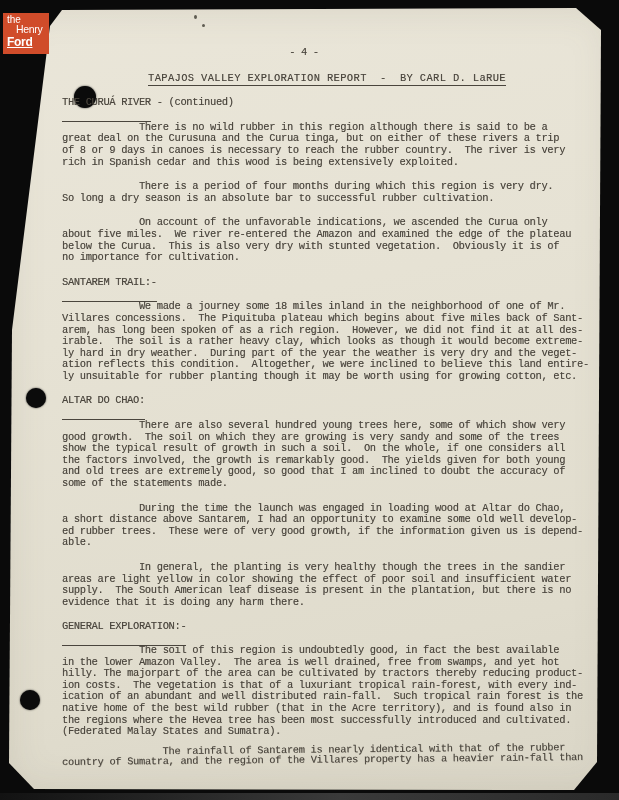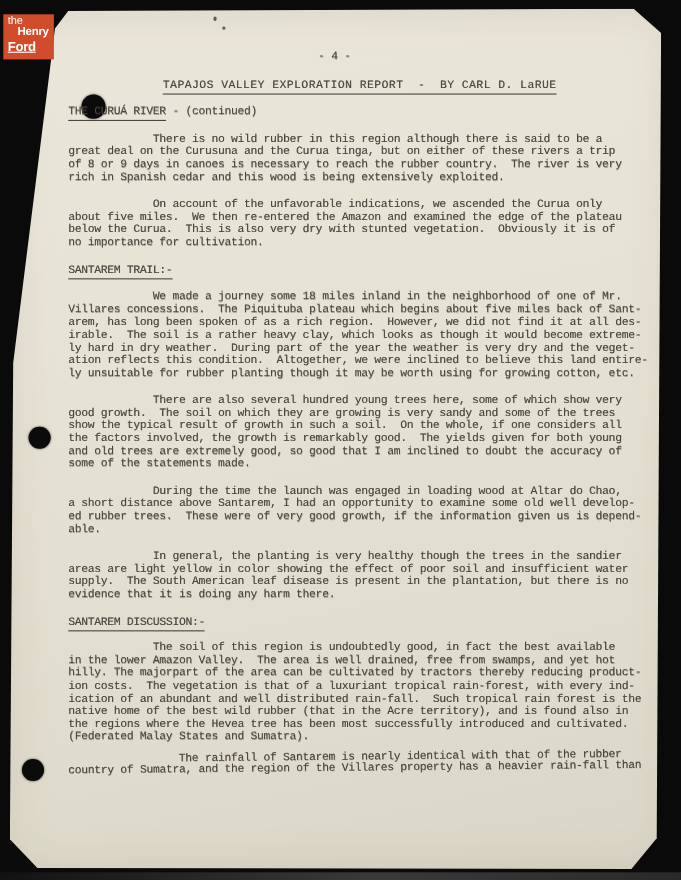--- a/index.html
+++ b/index.html
@@ -39,37 +39,37 @@
   .speck.s2{left:202px;top:24px;width:3px;height:3px;}
 
   
   .logo{
     position:absolute;left:3px;top:13px;width:46px;height:41px;
     background:#d04c2a;z-index:5;
     font-family:"Liberation Sans","DejaVu Sans",sans-serif;
     color:#ffffff;
   }
   .logo .l-the{position:absolute;left:4px;top:1px;font-size:10px;font-weight:400;}
-  .logo .l-henry{position:absolute;left:13px;top:10px;font-size:10.5px;font-weight:700;letter-spacing:-0.3px;}
+  .logo .l-henry{position:absolute;left:13px;top:10px;font-size:10.5px;font-weight:400;letter-spacing:-0.3px;}
   .logo .l-ford{position:absolute;left:4px;top:22px;font-size:12px;font-weight:700;letter-spacing:-0.3px;text-decoration:underline;}
 
   
   .typed{
     position:absolute;left:62px;top:0;width:530px;
     padding-top:47px;
     color:#4a453d;
     font-size:10.3px;line-height:11.6px;letter-spacing:-0.26px;
     text-shadow:0.3px 0.3px 0.35px rgba(64,59,50,.45);
     z-index:3;
   }
   .t-pagenum{text-align:center;position:relative;left:-23px;white-space:pre;}
   .t-title{margin-top:14px;text-align:center;white-space:pre;letter-spacing:0.45px;}
   .t-title .u{border-bottom:1px solid currentColor;padding-bottom:1px;margin-top:30px;}
   .t-head{margin:13px 0 12px;white-space:pre;}
-  .t-head .u{border-bottom:1px solid currentColor;padding-bottom:1px;}
+  .t-head .u{border-bottom:1px solid currentColor;padding-bottom:13px;}
   .t-para{margin:13px 0 0;white-space:pre;}
   
   section:nth-of-type(4) .t-para{margin-top:10px;}
   section:nth-of-type(4) .t-para + .t-para{
     margin-top:9px;line-height:10.2px;
     transform:rotate(-0.55deg);transform-origin:0 50%;
   }
 </style>
 </head>
 <body>
@@ -84,53 +84,56 @@
   <div class="typed">
     <div class="t-pagenum">- 4 -</div>
     <div class="t-title"><span class="u">TAPAJOS VALLEY EXPLORATION REPORT  -  BY CARL D. LaRUE</span></div>
     <div id="sections">
         <section>
           <div class="t-head"><span class="u">THE CURUÁ RIVER</span> - (continued)</div>
           <div class="t-para">             There is no wild rubber in this region although there is said to be a
 great deal on the Curusuna and the Curua tinga, but on either of these rivers a trip
 of 8 or 9 days in canoes is necessary to reach the rubber country.  The river is very
 rich in Spanish cedar and this wood is being extensively exploited.</div>
+          <div class="t-para">             There is a period of four months during which this region is very dry.
+So long a dry season is an absolute bar to successful rubber cultivation.</div>
           <div class="t-para">             On account of the unfavorable indications, we ascended the Curua only
-about five miles.  We then re-entered the Amazon and examined the edge of the plateau
+about five miles.  We river re-entered the Amazon and examined the edge of the plateau
 below the Curua.  This is also very dry with stunted vegetation.  Obviously it is of
 no importance for cultivation.</div>
         </section>
         <section>
           <div class="t-head"><span class="u">SANTAREM TRAIL:-</span></div>
           <div class="t-para">             We made a journey some 18 miles inland in the neighborhood of one of Mr.
 Villares concessions.  The Piquituba plateau which begins about five miles back of Sant-
 arem, has long been spoken of as a rich region.  However, we did not find it at all des-
 irable.  The soil is a rather heavy clay, which looks as though it would become extreme-
 ly hard in dry weather.  During part of the year the weather is very dry and the veget-
 ation reflects this condition.  Altogether, we were inclined to believe this land entire-
 ly unsuitable for rubber planting though it may be worth using for growing cotton, etc.</div>
         </section>
         <section>
+          <div class="t-head"><span class="u">ALTAR DO CHAO:</span></div>
           <div class="t-para">             There are also several hundred young trees here, some of which show very
 good growth.  The soil on which they are growing is very sandy and some of the trees
 show the typical result of growth in such a soil.  On the whole, if one considers all
 the factors involved, the growth is remarkably good.  The yields given for both young
 and old trees are extremely good, so good that I am inclined to doubt the accuracy of
 some of the statements made.</div>
           <div class="t-para">             During the time the launch was engaged in loading wood at Altar do Chao,
 a short distance above Santarem, I had an opportunity to examine some old well develop-
 ed rubber trees.  These were of very good growth, if the information given us is depend-
 able.</div>
           <div class="t-para">             In general, the planting is very healthy though the trees in the sandier
 areas are light yellow in color showing the effect of poor soil and insufficient water
 supply.  The South American leaf disease is present in the plantation, but there is no
 evidence that it is doing any harm there.</div>
         </section>
         <section>
-          <div class="t-head"><span class="u">SANTAREM DISCUSSION:-</span></div>
+          <div class="t-head"><span class="u">GENERAL EXPLORATION:-</span></div>
           <div class="t-para">             The soil of this region is undoubtedly good, in fact the best available
 in the lower Amazon Valley.  The area is well drained, free from swamps, and yet hot
 hilly. The majorpart of the area can be cultivated by tractors thereby reducing product-
 ion costs.  The vegetation is that of a luxuriant tropical rain-forest, with every ind-
 ication of an abundant and well distributed rain-fall.  Such tropical rain forest is the
 native home of the best wild rubber (that in the Acre territory), and is found also in
 the regions where the Hevea tree has been most successfully introduced and cultivated.
 (Federated Malay States and Sumatra).</div>
           <div class="t-para">                 The rainfall of Santarem is nearly identical with that of the rubber
 country of Sumatra, and the region of the Villares property has a heavier rain-fall than</div>

